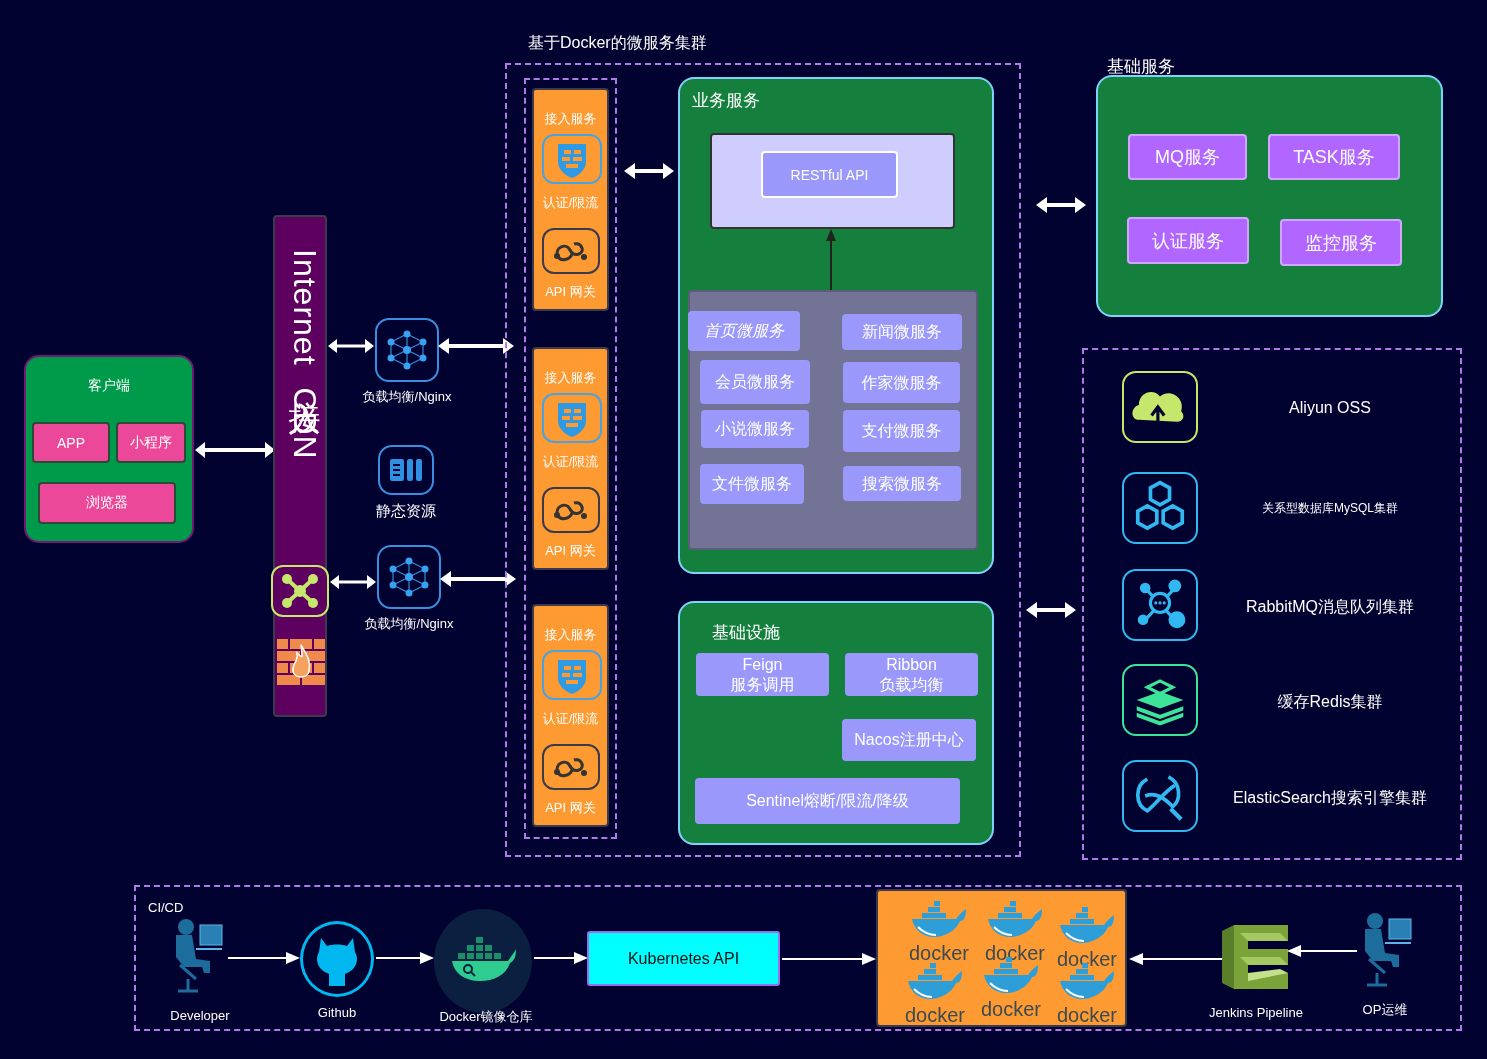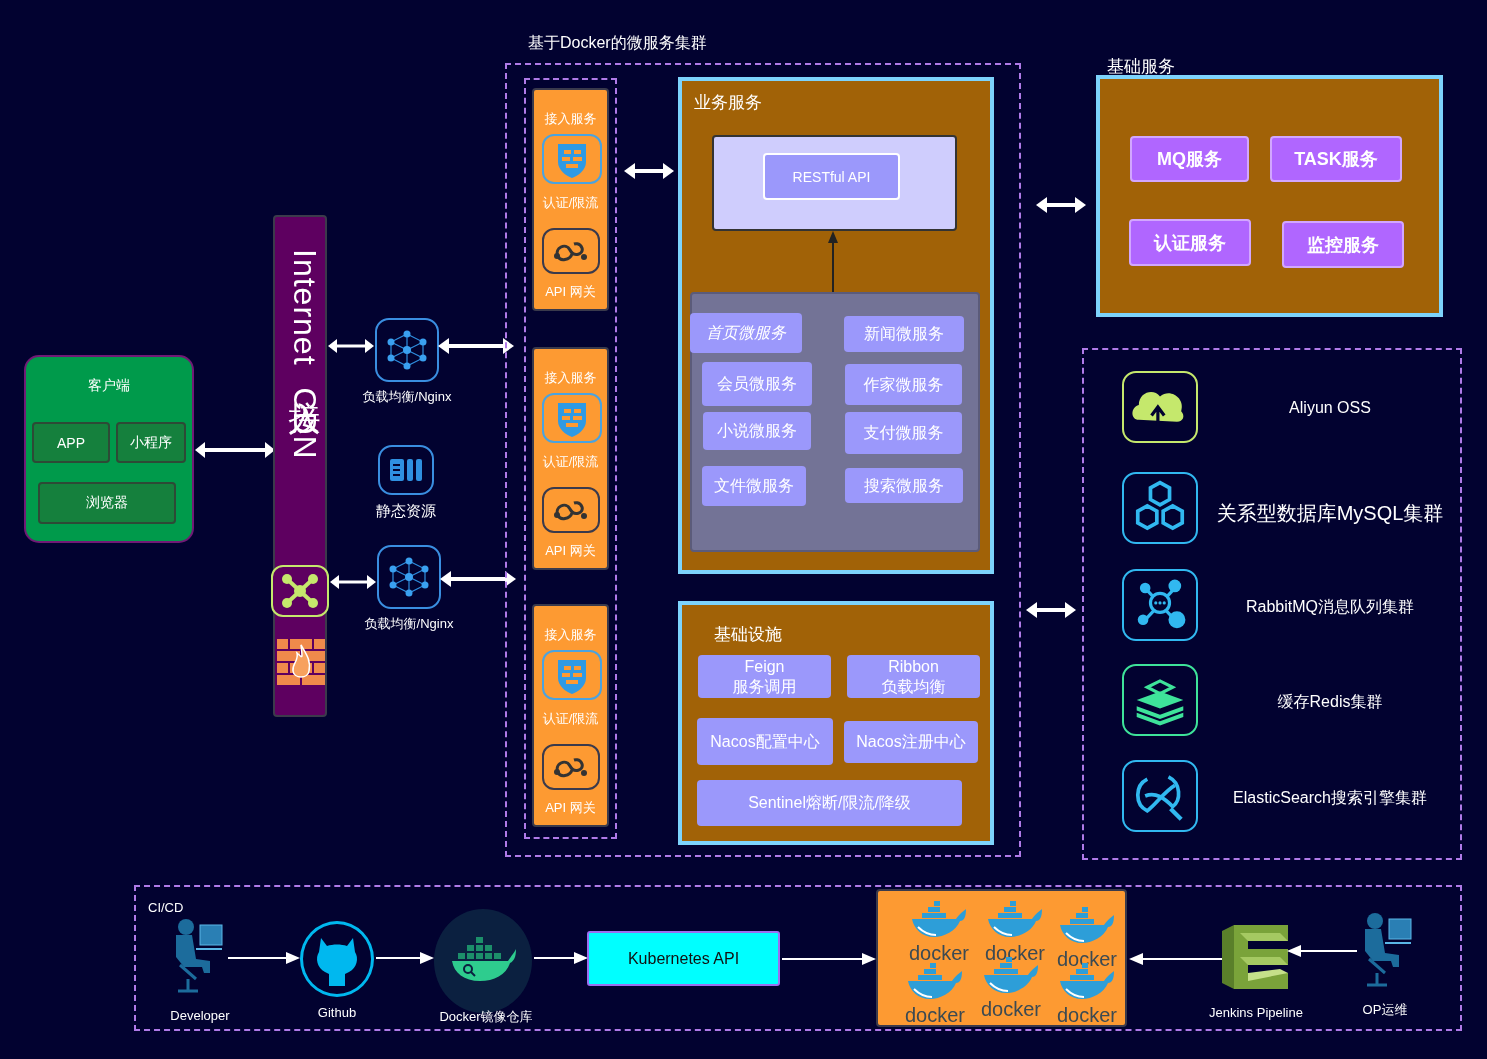--- a/index.html
+++ b/index.html
@@ -7,26 +7,26 @@
     width: 1487px; height: 1059px;
     background: #020230;
     font-family: "Liberation Sans", "DejaVu Sans", sans-serif;
     color: #fff;
     position: relative;
     overflow: hidden;
   }
   .abs { position: absolute; }
   .txt { color: #fff; white-space: nowrap; }
   .dash { border: 2px dashed #b07ae8; }
-  .panel { background: #a16207; border: 4px solid #7dd3fc; border-radius: 0; }
+  .panel { background: #15803d; border: 2px solid #7dd3fc; border-radius: 16px; }
   .ms { background: #9b98fb; border-radius: 4px; color: #fff; font-size: 16px;
         display: flex; align-items: center; justify-content: center; text-align: center; line-height: 20px; }
   .basic { background: #b066ff; border: 2px solid #d2a6ff; border-radius: 4px; color: #fff;
-        font-size: 18px; display: flex; align-items: center; justify-content: center; font-weight: bold; }
-  .client-btn { background: #15803d; border: 2px solid #2d4a36; border-radius: 4px; color:#fff;
+        font-size: 18px; display: flex; align-items: center; justify-content: center; }
+  .client-btn { background: #ec4899; border: 2px solid #2d4a36; border-radius: 4px; color:#fff;
         font-size: 14px; display:flex; align-items:center; justify-content:center; }
   .access { background: #fd9a32; border: 2px solid #3a3a4c; border-radius: 4px; }
   .access .lbl { font-size: 13px; color:#fff; text-align:center; width:100%; position:absolute; left:0; }
   .iconbox { position:absolute; border-radius: 14px; }
   .cap { font-size: 14px; color: #fff; text-align:center; position:absolute; white-space:nowrap; }
   .vert-text { writing-mode: vertical-rl; font-size: 32px; color:#fff; letter-spacing: 1px; }
 </style>
 </head>
 <body>
 
@@ -271,21 +271,20 @@
 <div class="abs panel" style="left:678px;top:601px;width:316px;height:244px;">
   <div class="abs txt" style="left:32px;top:18px;font-size:17px;">基础设施</div>
   <div class="abs ms" style="left:16px;top:50px;width:133px;height:43px;flex-direction:column;">
     <span>Feign</span>
     <span>服务调用</span>
   </div>
   <div class="abs ms" style="left:165px;top:50px;width:133px;height:43px;flex-direction:column;">
     <span>Ribbon</span>
     <span>负载均衡</span>
   </div>
-  <div class="abs ms" style="left:15px;top:113px;width:136px;height:47px;">Nacos配置中心</div>
   <div class="abs ms" style="left:162px;top:116px;width:134px;height:42px;">Nacos注册中心</div>
   <div class="abs ms" style="left:15px;top:175px;width:265px;height:46px;">Sentinel熔断/限流/降级</div>
 </div>
 
 <svg class="abs" style="left:1035px;top:195px;" width="52" height="20">
   <line x1="10" y1="10" x2="42" y2="10" stroke="#fff" stroke-width="4"></line>
   <path d="M1,10 L12,2 L12,18 z" fill="#fff"></path>
     <path d="M51,10 L40,2 L40,18 z" fill="#fff"></path>
 </svg>
 
@@ -310,21 +309,21 @@
         <path d="M32,50 L32,34 M26,40 L32,32 L38,40" stroke="#020230" stroke-width="3" fill="none"></path>
       </svg></div>
     <div class="cap" style="left: 1210px; width: 240px; top: 399px; font-size: 16px;">Aliyun OSS</div>
     <div class="iconbox" style="left: 1122px; top: 472px; width: 76px; height: 72px; border: 2px solid rgb(49, 184, 240);"><svg width="72" height="68" viewBox="0 0 68 64">
         <g fill="none" stroke="#31b8f0" stroke-width="3.5">
           <path d="M34,8 L43,13 L43,24 L34,29 L25,24 L25,13 z"></path>
           <path d="M22,30 L31,35 L31,46 L22,51 L13,46 L13,35 z"></path>
           <path d="M46,30 L55,35 L55,46 L46,51 L37,46 L37,35 z"></path>
         </g>
       </svg></div>
-    <div class="cap" style="left: 1210px; width: 240px; top: 500px; font-size: 20px;">关系型数据库MySQL集群</div>
+    <div class="cap" style="left: 1210px; width: 240px; top: 500px; font-size: 12px;">关系型数据库MySQL集群</div>
     <div class="iconbox" style="left: 1122px; top: 569px; width: 76px; height: 72px; border: 2px solid rgb(49, 184, 240);"><svg width="72" height="68" viewBox="0 0 68 64">
         <g stroke="#31b8f0" stroke-width="3">
           <line x1="20" y1="16" x2="48" y2="46"></line>
           <line x1="48" y1="16" x2="20" y2="46"></line>
         </g>
         <circle cx="20" cy="16" r="5" fill="#31b8f0"></circle>
         <circle cx="48" cy="14" r="6" fill="#31b8f0"></circle>
         <circle cx="18" cy="46" r="5" fill="#31b8f0"></circle>
         <circle cx="50" cy="46" r="8" fill="#31b8f0"></circle>
         <circle cx="34" cy="30" r="9" fill="#020230" stroke="#31b8f0" stroke-width="3"></circle>

